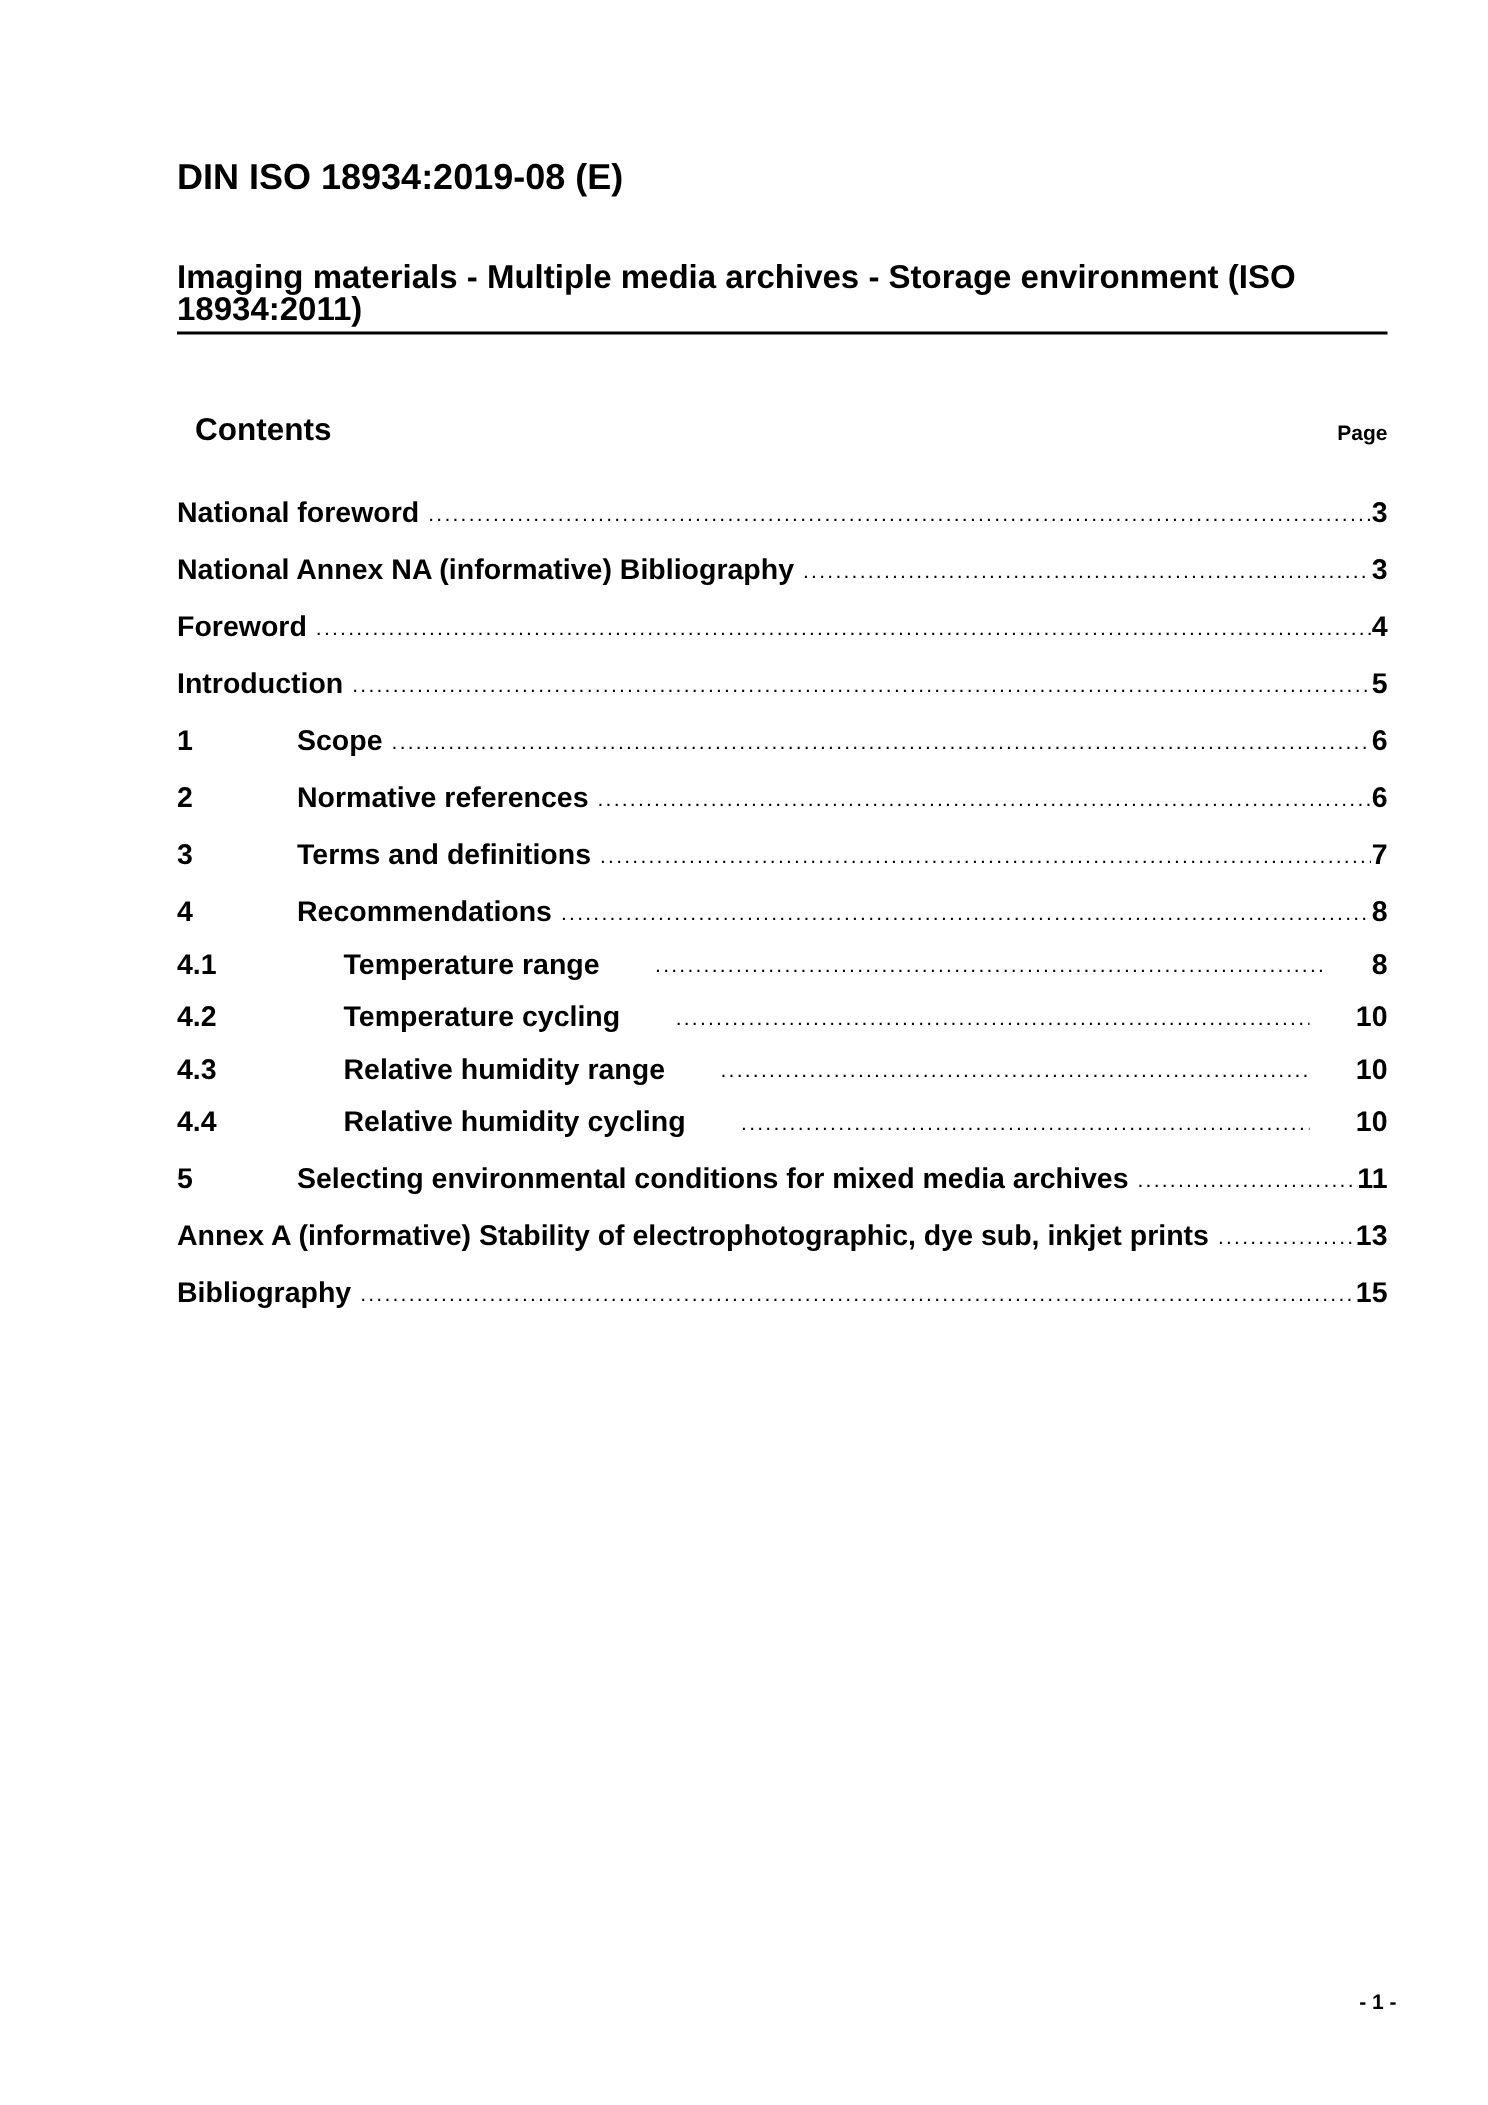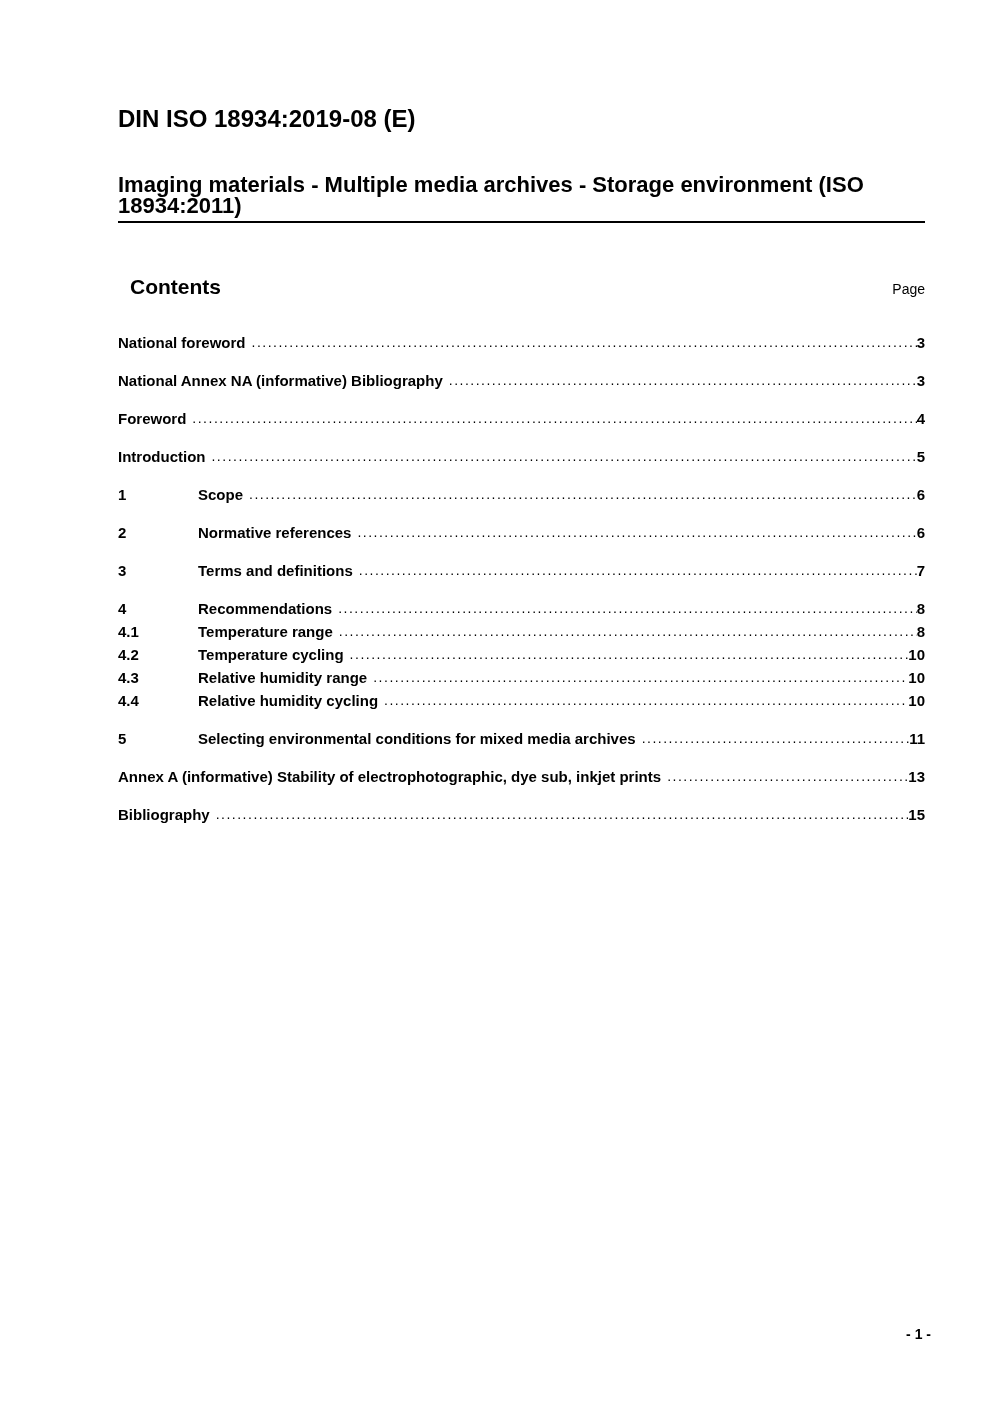--- a/index.html
+++ b/index.html
@@ -42,36 +42,37 @@
     margin-top: 40px;
   }
   .contents-heading {
     margin: 12px;
     font-size: 21px;
     line-height: 24px;
     font-weight: bold;
   }
   .page-col-label {
     font-size: 14px;
-    font-weight: normal;
+    font-weight: bold;
     text-align: right;
   }
   .toc {
     margin-top: 22px;
   }
   .toc-row {
     display: flex;
     align-items: flex-start;
-    font-size: 15px;
+    font-size: 19px;
     line-height: 19px;
     font-weight: bold;
     margin-top: 19px;
   }
   .toc-row.tight {
-    margin-top: 4px;
+    margin-top: 16px;
+    gap: 31px;
   }
   .toc-num {
     width: 80px;
     flex: 0 0 80px;
   }
   .toc-label {
     white-space: nowrap;
   }
   .toc-dots {
     flex: 1 1 auto;

